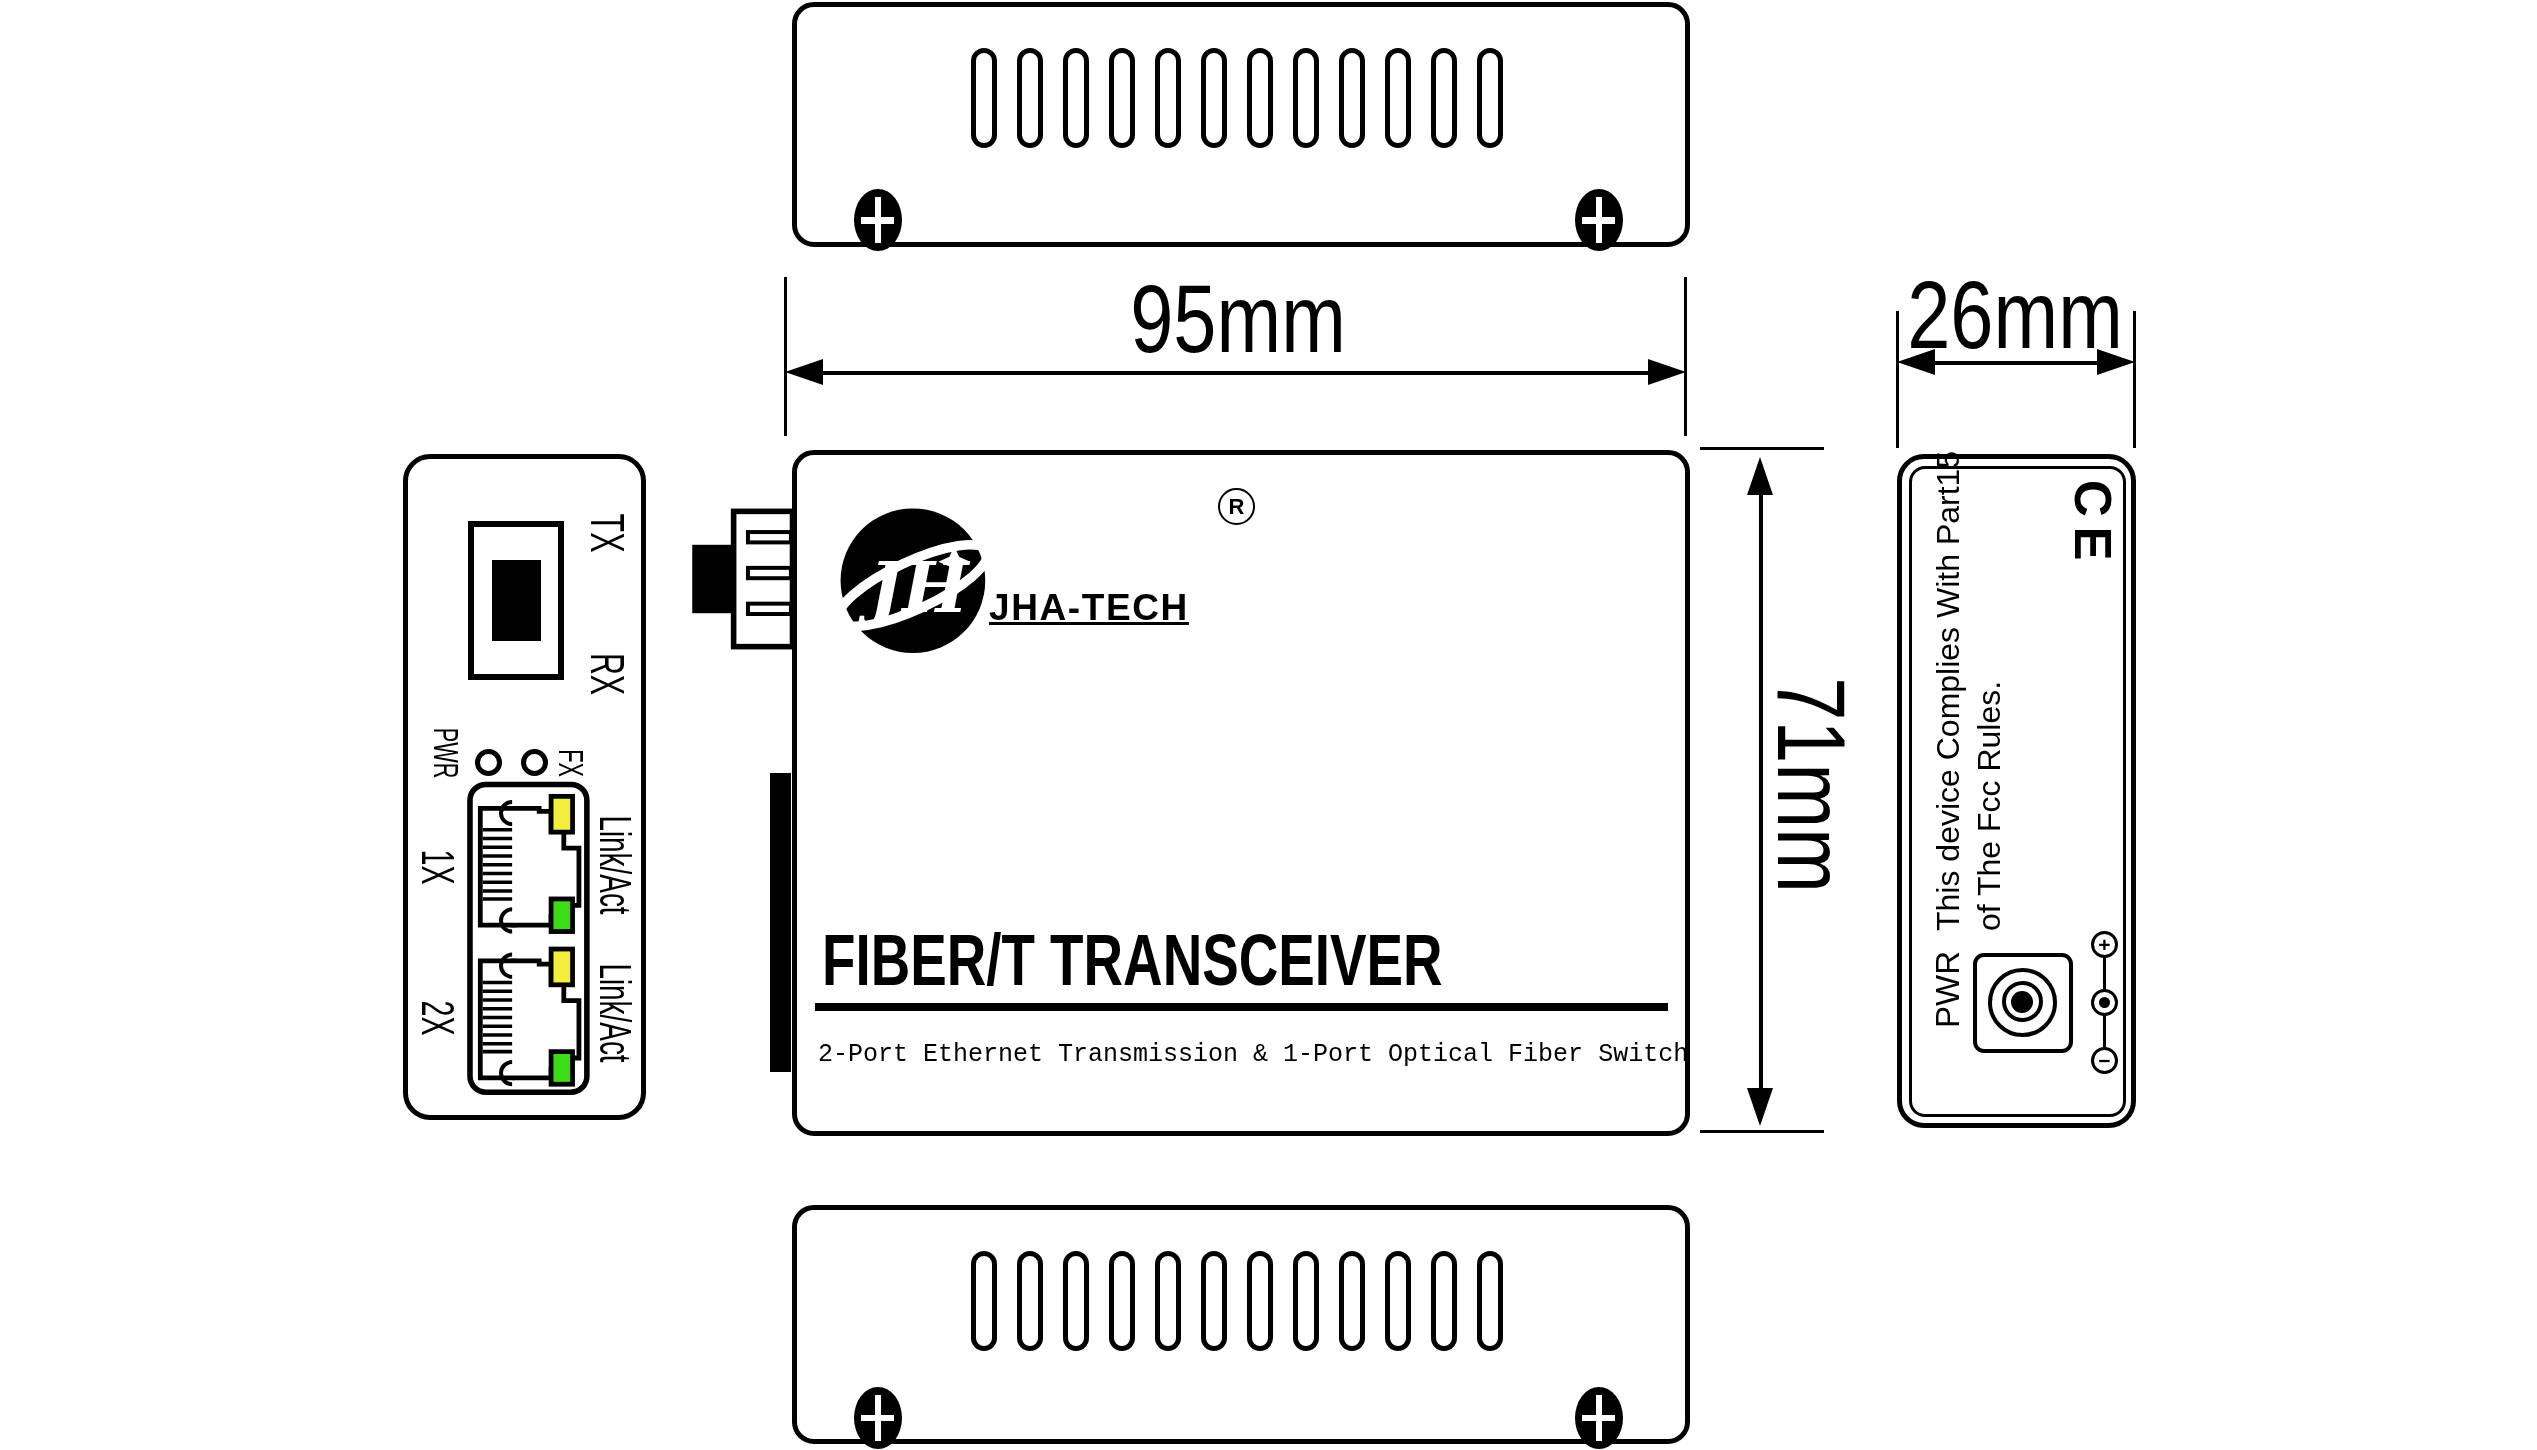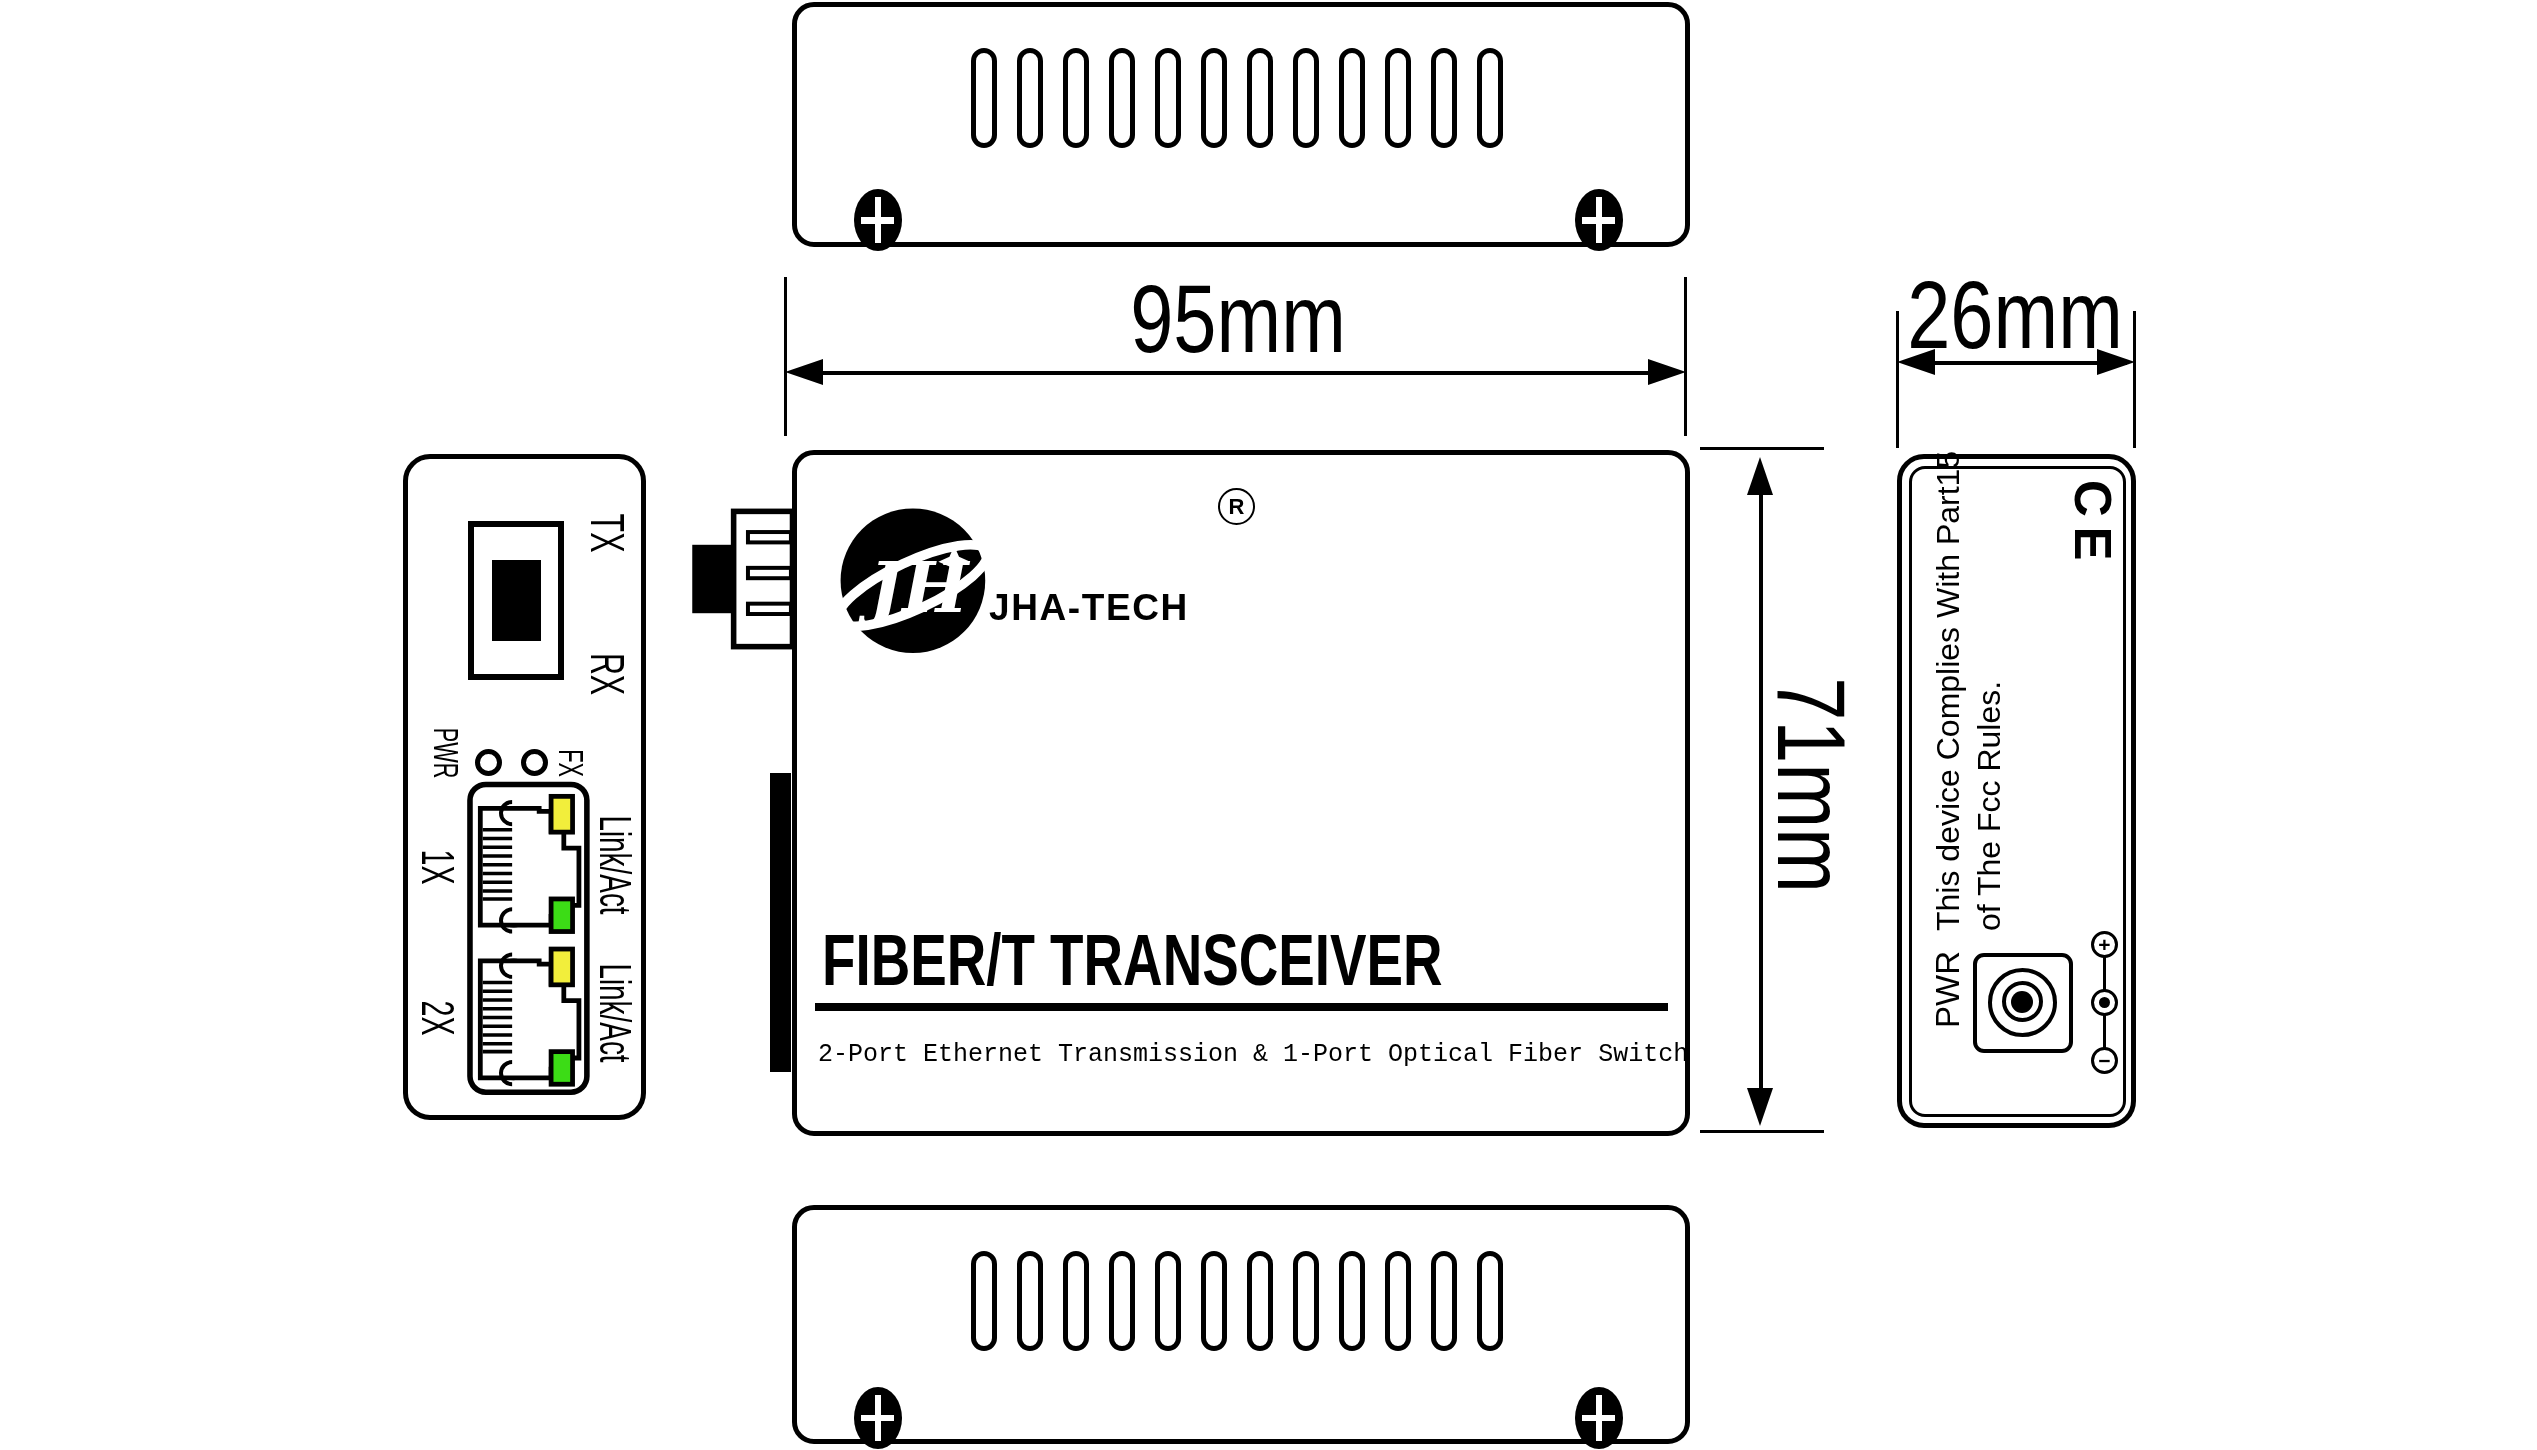--- a/index.html
+++ b/index.html
@@ -125,21 +125,21 @@
 
   <div class="blackbox" style="left:770px;top:773px;width:21px;height:299px;"></div>
 
   <svg style="left:839px;top:506px;" width="151" height="151" viewBox="0 0 190 190">
     <circle cx="93" cy="94" r="91" fill="#000"></circle>
     <ellipse cx="93" cy="100" rx="103" ry="30" transform="rotate(-25 93 100)" fill="none" stroke="#fff" stroke-width="12"></ellipse>
     <text x="38" y="133" font-family="DejaVu Serif, serif" font-style="italic" font-weight="bold" font-size="88" fill="#fff">JH</text>
     <path d="M145,50 L151,64 L165,70 L151,76 L145,90 L139,76 L125,70 L139,64 Z" fill="#fff"></path>
   </svg>
   <div class="reg" style="left:1218px;top:488px;">R</div>
-  <div class="latin-brand" style="left:989px;top:587px;">JHA-TECH</div>
+  <div class="latin-brand" style="left:989px;top:587px;text-decoration:underline;">JHA-TECH</div>
 
   <div class="title" style="left:822px;top:918px;">FIBER/T TRANSCEIVER</div>
   <div class="dline" style="left:815px;top:1003px;width:853px;height:8px;"></div>
   <div class="subtitle" style="left:818px;top:1040px;">2-Port Ethernet Transmission &amp; 1-Port Optical Fiber Switch</div>
 
   <div class="panel" style="left:403px;top:454px;width:243px;height:666px;border-radius:27px;"></div>
 
   <div style="position:absolute;left:468px;top:521px;width:96px;height:159px;border:6.4px solid #000;box-sizing:border-box;background:#fff;">
     <div class="blackbox" style="left:17.5px;top:33px;width:49px;height:81px;"></div>
   </div>

